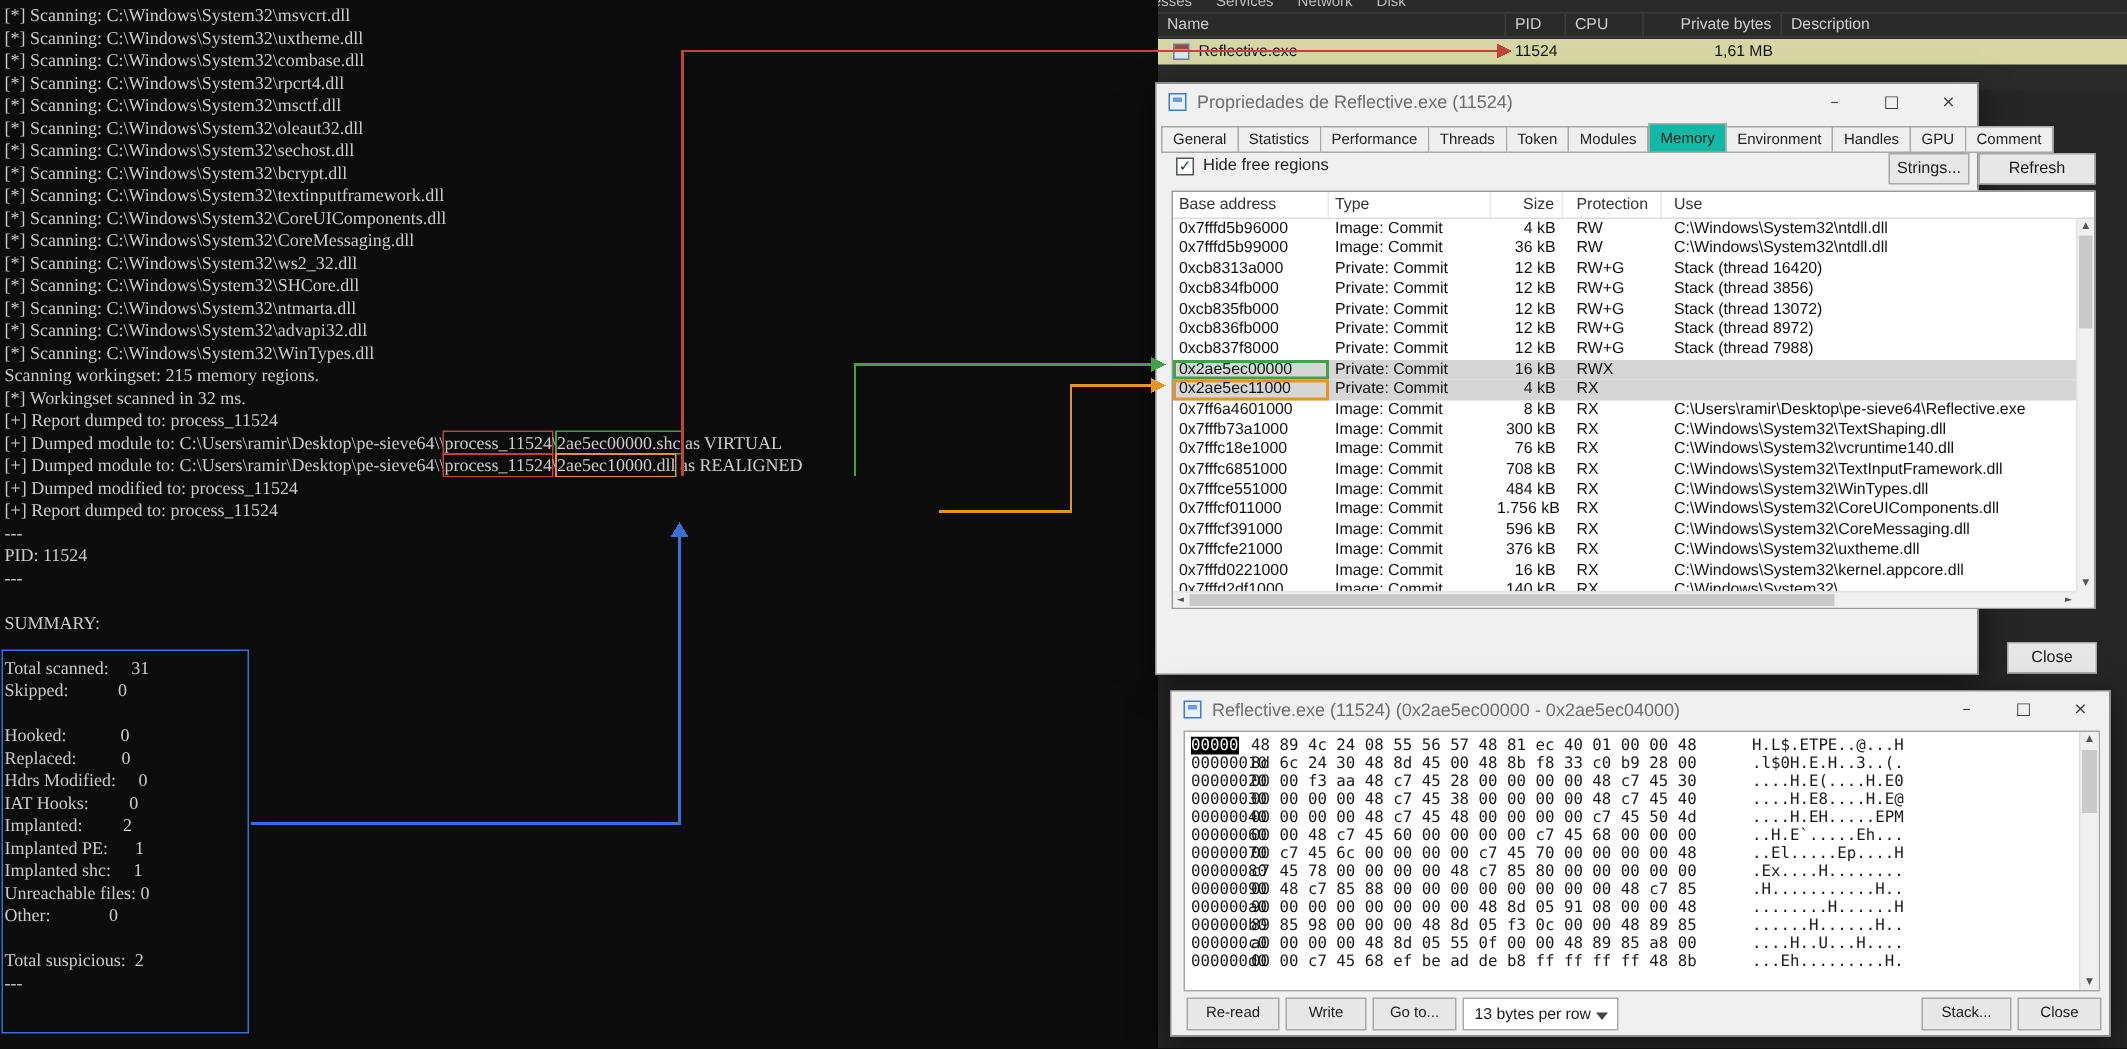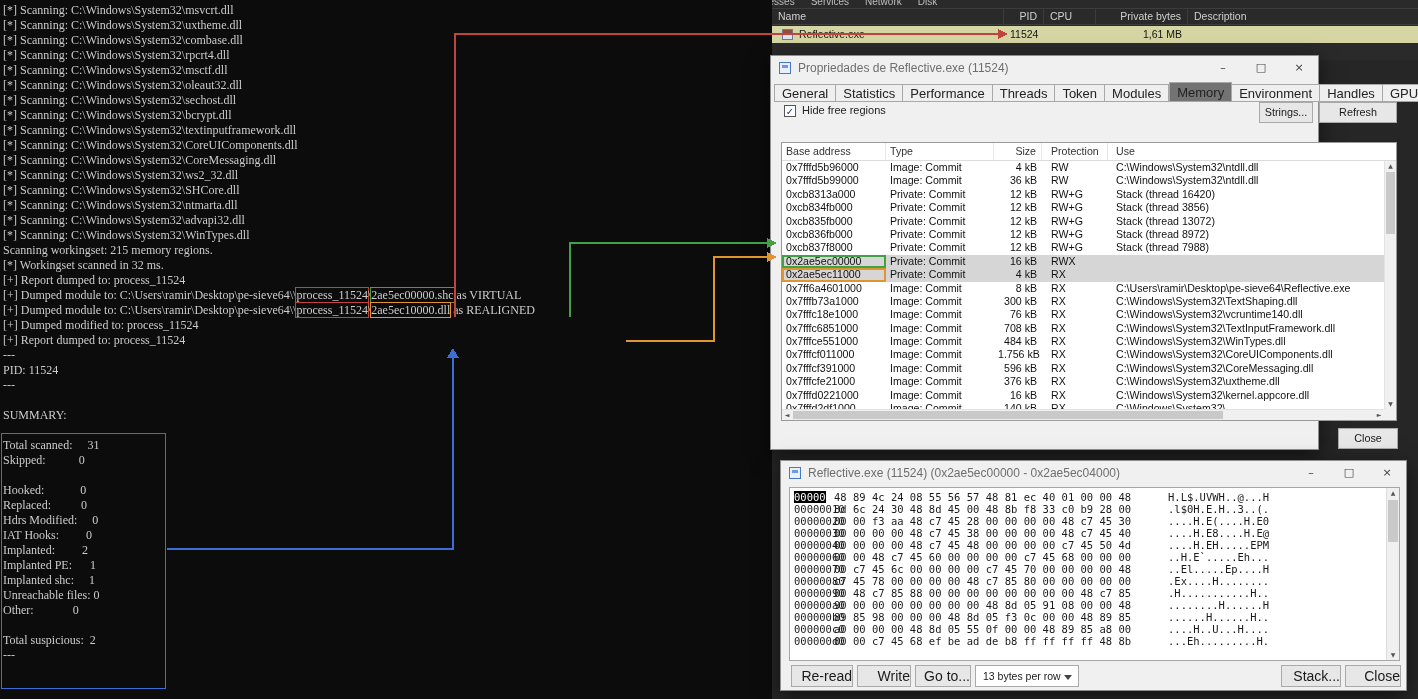--- a/index.html
+++ b/index.html
@@ -16,53 +16,53 @@
   .hl-orange{box-shadow:0 0 0 1px #e0952e}
   .summary-box{position:absolute;left:1px;top:433px;width:165px;height:256px;border:1px solid #3b6fd6}
 
   
   .proclist{position:absolute;left:772px;top:0;width:646px;height:60px;background:#2a2a2a;overflow:hidden;z-index:2;color:#cfcfcf}
   .pl-tabs{position:absolute;left:-24px;top:-4px;font-size:10px;color:#bdbdbd;white-space:nowrap}
   .pl-tabs span{margin-right:16px}
   .pl-header{position:absolute;left:0;top:8px;width:646px;height:17px;display:flex;font-size:10.5px;
     border-top:1px solid #3c3c3c;border-bottom:1px solid #3c3c3c;background:#2a2a2a}
   .plh{height:100%;line-height:15px;padding:0 6px;border-right:1px solid #3c3c3c;overflow:hidden;white-space:nowrap}
-  .plh.name{width:232px}.plh.pid{width:40px;text-align:right}.plh.cpu{width:52px}
+  .plh.name{width:232px}.plh.pid{width:40px;text-align:left}.plh.cpu{width:52px}
   .plh.pb{width:92px;text-align:right}.plh.desc{flex:1;border-right:none}
   .pl-row{position:absolute;left:0;top:26px;width:646px;height:17px;background:#d5d6a4;color:#141414;display:flex;font-size:10.5px;line-height:17px}
   .plc{padding:0 6px;overflow:hidden;white-space:nowrap}
   .plc.name{width:232px}.plc.pid{width:40px;text-align:right}.plc.cpu{width:52px}
   .plc.pb{width:92px;text-align:right}.plc.desc{flex:1}
   .exe-icon{display:inline-block;width:11px;height:11px;margin:3px 6px 0 4px;background:#dce4f0;border:1px solid #6a7a9a;vertical-align:top;position:relative}
   .exe-icon::before{content:"";position:absolute;left:0;top:0;right:0;height:3px;background:#9a4a3a}
 
   
   .win{position:absolute;background:#f0f0f0;border:1px solid #8f8f8f;box-shadow:0 6px 20px rgba(0,0,0,.55);font-size:11px;color:#222}
   .titlebar{position:absolute;left:0;top:0;right:0;height:24px;display:flex;align-items:center}
   .title-icon{width:12px;height:12px;margin:0 7px 0 8px;border:1px solid #4a78c8;background:#e8f0fe;flex:0 0 auto;position:relative}
   .title-icon::before{content:"";position:absolute;left:2px;top:2px;right:2px;height:3px;background:#6f9ae0}
   .title-text{font-size:12px;color:#6e6e6e;flex:1;white-space:nowrap;overflow:hidden}
   .cap-btns{display:flex;height:100%;flex:0 0 auto}
   .cap{width:38px;text-align:center;line-height:24px;color:#404040;font-size:11px;font-family:"DejaVu Sans",sans-serif}
 
   
   .props{left:770px;top:55px;width:549px;height:395px;z-index:3}
   .tabstrip{position:absolute;left:3px;top:26px;height:20px;display:flex;align-items:flex-end}
-  .tab{height:18px;line-height:17px;padding:0 7px;border:1px solid #a8a8a8;border-left-width:0;background:#efefef;font-size:13px;white-space:nowrap}
+  .tab{height:18px;line-height:17px;padding:0 7px;border:1px solid #a8a8a8;border-left-width:0;background:#efefef;font-size:10px;white-space:nowrap}
   .tab:first-child{border-left-width:1px}
-  .tab.mark-active{height:20px;line-height:19px;background:#737373;border-left-width:1px;position:relative;z-index:1}
+  .tab.mark-active{height:20px;line-height:19px;background:#14b8a6;border-left-width:1px;position:relative;z-index:1}
   .chk{position:absolute;left:13px;top:49px;width:12px;height:12px;background:#fff;border:1px solid #555;
     font-size:10px;line-height:11px;text-align:center;color:#10347a;font-family:"DejaVu Sans",sans-serif}
   .chk-label{position:absolute;left:31px;top:48px;font-size:11px}
   .btn{position:absolute;height:21px;background:#e7e7e7;border:1px solid #a9a9a9;font-size:10.8px;text-align:center;line-height:19px;color:#1a1a1a}
   .btn-strings{left:488px;top:46px;width:54px}
   .btn-refresh{left:548px;top:46px;width:78px}
   .btn-close-props{left:567px;top:372px;width:60px}
 
-  .memtable{position:absolute;left:10px;top:86px;width:616px;height:279px;background:#fff;border:1px solid #9a9a9a}
+  .memtable{position:absolute;left:10px;top:71px;width:616px;height:279px;background:#fff;border:1px solid #9a9a9a}
   .mt-header{display:flex;height:18px;border-bottom:1px solid #dcdcdc;font-size:10.6px;color:#333;background:#fff}
   .mt-header .mc{line-height:17px;border-right:1px solid #e8e8e8}
   .mc{padding:0 4px;overflow:hidden;white-space:nowrap}
   .mc.base{width:104px}.mc.type{width:108px}.mc.size{width:48px;text-align:right;padding-right:5px}
   .mc.prot{width:66px;padding-left:9px}.mc.use{flex:1;padding-left:8px;border-right:none}
   .mt-rows{position:absolute;left:0;top:18px;right:12px;bottom:11px;overflow:hidden}
   .mrow{display:flex;height:13.4px;line-height:13.2px;font-size:10.6px;color:#111;white-space:nowrap}
   .mrow.mark-green,.mrow.mark-orange{background:#d6d6d6}
   .mrow.mark-green .mc.base{box-shadow:inset 0 0 0 2px #44a044}
   .mrow.mark-orange .mc.base{box-shadow:inset 0 0 0 2px #e0952e}
@@ -81,21 +81,21 @@
   .hex-panel{position:absolute;left:8px;top:26px;width:611px;height:174px;background:#fff;border:1px solid #a6a6a6}
   .hex-rows{position:absolute;left:4px;top:3px;right:15px;bottom:2px;overflow:hidden;
     font-family:"DejaVu Sans Mono",monospace;font-size:10.5px;color:#1a1a1a}
   .hrow{display:flex;height:12px;line-height:12px;white-space:pre}
   .h-off{width:32px}
   .h-bytes{margin-left:8px;width:300px}
   .h-ascii{margin-left:34px}
   .hrow.mark-selected .h-off{background:#000;color:#fff}
   .hex-vscroll{position:absolute;right:0;top:0;bottom:0;width:13px;background:#f0f0f0;border-left:1px solid #ddd}
   .hex-thumb{position:absolute;left:1px;right:1px;top:12px;height:42px;background:#c9c9c9}
-  .hx-btn{position:absolute;top:204px;height:22px;background:#e7e7e7;border:1px solid #a9a9a9;font-size:14px;text-align:right;line-height:20px;color:#1a1a1a}
+  .hx-btn{position:absolute;top:204px;height:22px;background:#e7e7e7;border:1px solid #a9a9a9;font-size:10px;text-align:center;line-height:20px;color:#1a1a1a}
   .hx-reread{left:10px;width:62px}
   .hx-write{left:76px;width:54px}
   .hx-goto{left:134px;width:56px}
   .hx-select{left:194px;width:104px;background:#fff;text-align:left;padding-left:7px;font-size:10.5px}
   .chev{position:absolute;right:6px;top:9px;width:0;height:0;border-left:4px solid transparent;border-right:4px solid transparent;border-top:5px solid #444}
   .hx-save{left:500px;width:60px}
   .hx-close{left:564px;width:56px}
 
   
   .arrows{position:absolute;left:0;top:0;z-index:10;pointer-events:none}
@@ -386,21 +386,21 @@
       <span class="title-icon"></span>
       <span class="title-text">Reflective.exe (11524) (0x2ae5ec00000 - 0x2ae5ec04000)</span>
       <span class="cap-btns">
         <span class="cap">–</span>
         <span class="cap">□</span>
         <span class="cap">×</span>
       </span>
     </div>
     <div class="hex-panel">
       <div class="hex-rows">
-  <div class="hrow mark-selected"><span class="h-off">00000000</span><span class="h-bytes">48 89 4c 24 08 55 56 57 48 81 ec 40 01 00 00 48</span><span class="h-ascii">H.L$.UVWH..@...H</span></div>
+  <div class="hrow mark-selected"><span class="h-off">00000000</span><span class="h-bytes">48 89 4c 24 08 55 56 57 48 81 ec 40 01 00 00 48</span><span class="h-ascii">H.L$.ETPE..@...H</span></div>
 
   <div class="hrow"><span class="h-off">00000010</span><span class="h-bytes">8d 6c 24 30 48 8d 45 00 48 8b f8 33 c0 b9 28 00</span><span class="h-ascii">.l$0H.E.H..3..(.</span></div>
 
   <div class="hrow"><span class="h-off">00000020</span><span class="h-bytes">00 00 f3 aa 48 c7 45 28 00 00 00 00 48 c7 45 30</span><span class="h-ascii">....H.E(....H.E0</span></div>
 
   <div class="hrow"><span class="h-off">00000030</span><span class="h-bytes">00 00 00 00 48 c7 45 38 00 00 00 00 48 c7 45 40</span><span class="h-ascii">....H.E8....H.E@</span></div>
 
   <div class="hrow"><span class="h-off">00000040</span><span class="h-bytes">00 00 00 00 48 c7 45 48 00 00 00 00 c7 45 50 4d</span><span class="h-ascii">....H.EH.....EPM</span></div>
 
 

